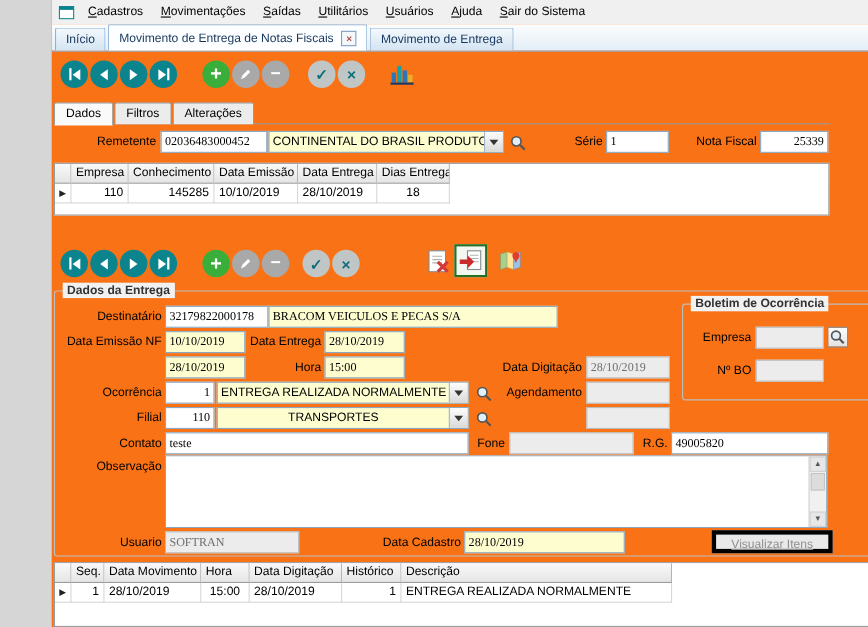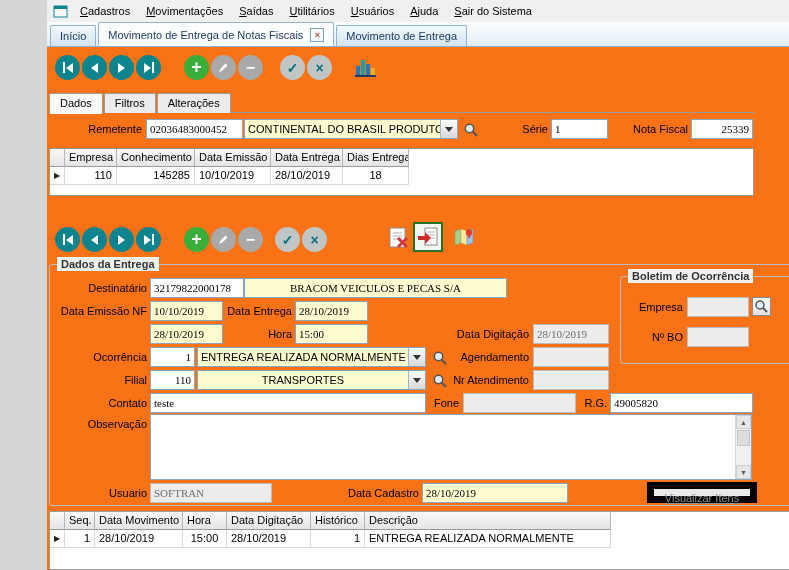--- a/index.html
+++ b/index.html
@@ -90,21 +90,21 @@
   .obs-wrap { position:absolute; left:103px; top:414px; width:602px; height:66px;
               border:1px solid #8aa6c0; background:#fff; }
   .obs-ta { position:absolute; left:0; top:0; width:584px; height:64px; border:none; resize:none;
             font-family:"Liberation Sans",sans-serif; font-size:11px; outline:none; }
   .obs-scroll { position:absolute; right:0; top:0; width:16px; height:100%; background:#f0f0f0;
                 border-left:1px solid #d5d5d5; display:flex; flex-direction:column; font-size:7px; color:#555; text-align:center; }
   .obs-scroll .sb { height:14px; line-height:14px; background:#e7e7e7; border:1px solid #cfcfcf; }
   .obs-scroll .thumb { height:16px; background:#dcdcdc; border:1px solid #c5c5c5; margin:1px; }
   .obs-scroll .sp { flex:1; }
 
-  .btn { position:absolute; border:7px solid #000000; background:#e9e9e9; text-align:center; line-height:19px; }
+  .btn { position:absolute; border:4px solid #000000; background:#e9e9e9; text-align:center; line-height:19px; }
   .btn.dis { color:#8f8f8f; }
   .btn .u { text-decoration:underline; }
 </style>
 </head>
 <body>
 
 <div class="app">
 
   <div class="menubar">
     <span class="app-icon">
@@ -272,21 +272,21 @@
       </svg>
     </div>
   </div>
 
   <div class="groupbox" style="left:2px;top:264px;width:750px;height:242px">
     <span class="gb-title">Dados da Entrega</span>
   </div>
 
   <div class="lbl r" style="left:8px;top:278px;width:92px">Destinatário</div>
   <input class="inp" style="left: 103px; top: 278px; width: 94px;" readonly="" value="32179822000178">
-  <input class="inp yellow" style="left: 197px; top: 278px; width: 263px; text-align: center;" readonly="" value="BRACOM VEICULOS E PECAS S/A">
+  <input class="inp yellow" style="left: 197px; top: 278px; width: 263px;" readonly="" value="BRACOM VEICULOS E PECAS S/A">
 
   <div class="lbl r" style="left:8px;top:301px;width:92px">Data Emissão NF</div>
   <input class="inp yellow" style="left: 103px; top: 301px; width: 73px;" readonly="" value="10/10/2019">
   <div class="lbl r" style="left:170px;top:301px;width:75px">Data Entrega</div>
   <input class="inp yellow" style="left: 248px; top: 301px; width: 73px;" readonly="" value="28/10/2019">
 
   <input class="inp yellow" style="left: 103px; top: 324px; width: 73px;" readonly="" value="28/10/2019">
   <div class="lbl r" style="left:170px;top:324px;width:75px">Hora</div>
   <input class="inp yellow" style="left: 248px; top: 324px; width: 73px;" readonly="" value="15:00">
   <div class="lbl r" style="left:388px;top:324px;width:94px">Data Digitação</div>
@@ -316,21 +316,20 @@
     <div class="dd">
         <span class="dd-arrow"></span>
       </div>
   </div>
   <div class="loupe-btn" style="left:383px;top:371px">
     <svg width="16" height="16">
         <circle cx="6.5" cy="6.5" r="4.2" fill="#dff0fa" stroke="#555" stroke-width="1.5"></circle>
         <line x1="9.8" y1="9.8" x2="14" y2="14" stroke="#555" stroke-width="2"></line>
       </svg>
   </div>
-  <div class="lbl r" style="left:388px;top:370px;width:94px">Nr Atendimento</div>
   <input class="inp dis" style="left: 486px; top: 370px; width: 76px;" readonly="" value="">
 
   <div class="lbl r" style="left:8px;top:393px;width:92px">Contato</div>
   <input class="inp" style="left: 103px; top: 393px; width: 276px;" readonly="" value="teste">
   <div class="lbl r" style="left:368px;top:393px;width:44px">Fone</div>
   <input class="inp dis" style="left: 416px; top: 393px; width: 113px;" readonly="" value="">
   <div class="lbl r" style="left:522px;top:393px;width:38px">R.G.</div>
   <input class="inp" style="left: 563px; top: 393px; width: 143px;" readonly="" value="49005820">
 
   <div class="lbl r" style="left:8px;top:414px;width:92px">Observação</div>

